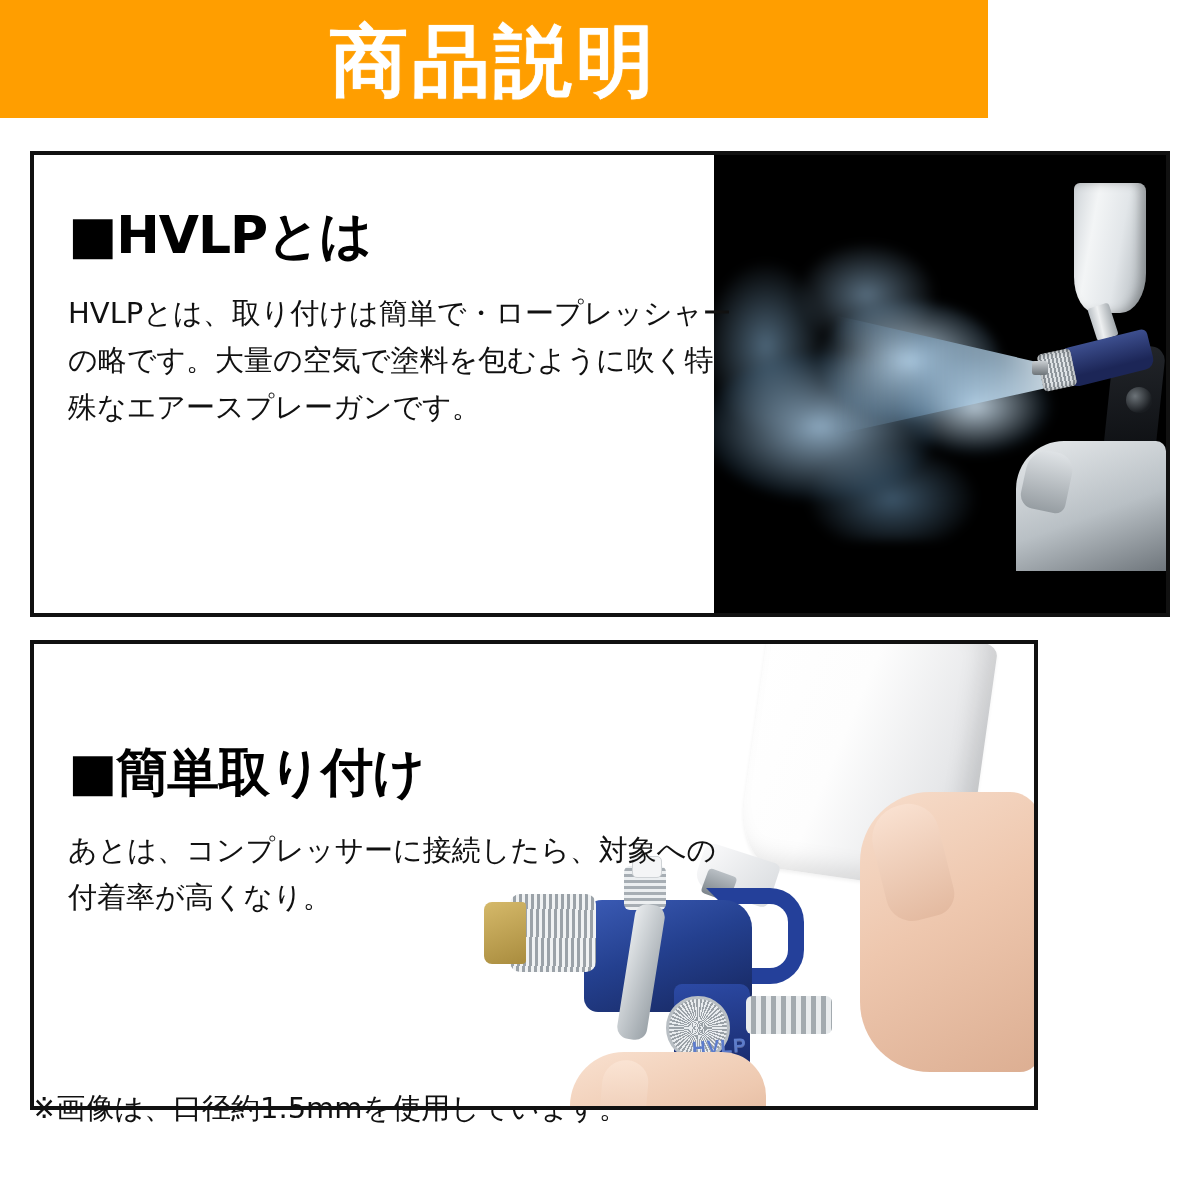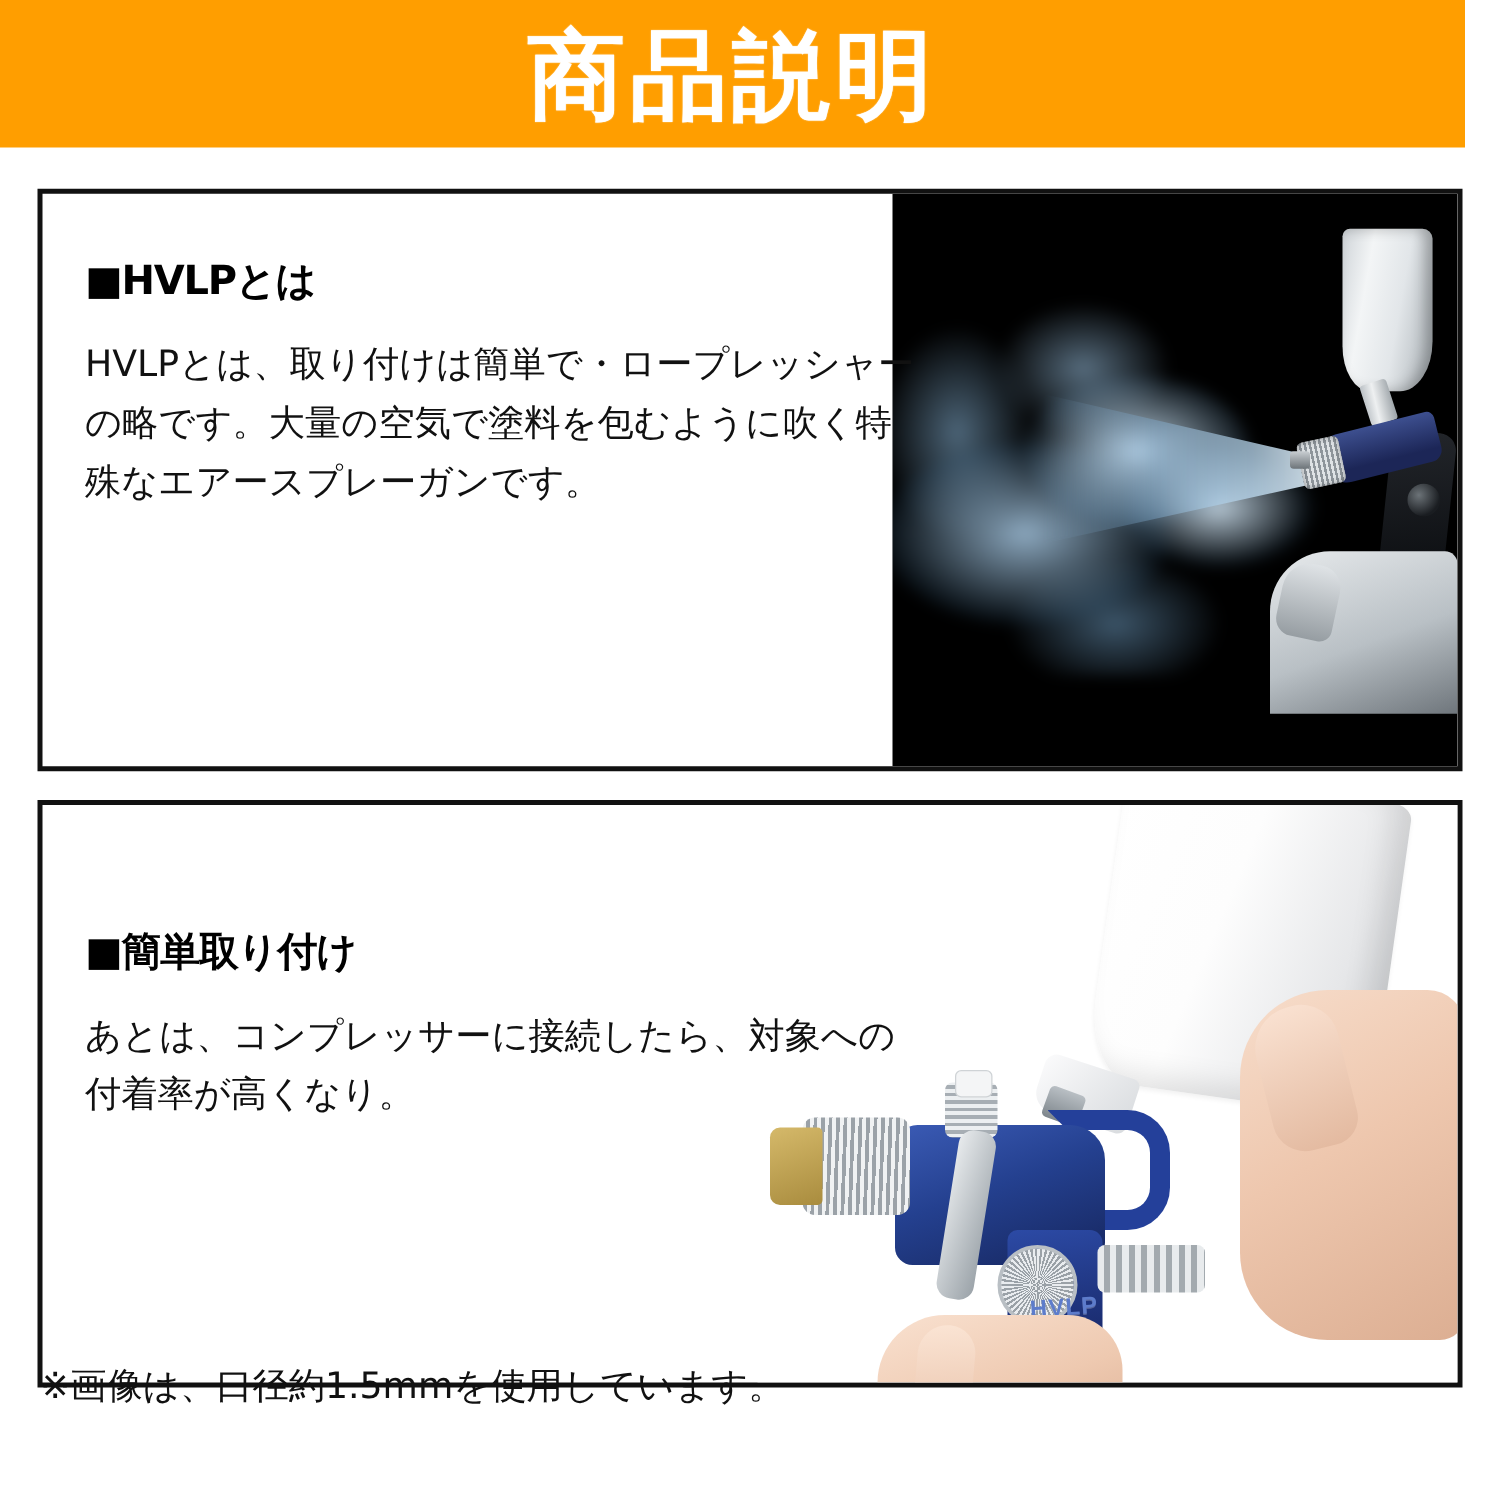--- a/index.html
+++ b/index.html
@@ -6,21 +6,21 @@
   body{
     width:1200px;height:1200px;
     background:#ffffff;
     font-family:"Liberation Sans","DejaVu Sans",sans-serif;
     overflow:hidden;
     position:relative;
   }
 
   
   .header-banner{
-    position:absolute;left:0;top:0;width:1172px;height:118px;
+    position:absolute;left:0;top:0;width:988px;height:118px;
     background:#ff9e00;
     display:flex;align-items:center;justify-content:center;
   }
   .header-title{
     color:#ffffff;
     font-size:78px;
     font-weight:bold;
     letter-spacing:4px;
     line-height:1;
     font-family:"DejaVu Sans","Liberation Sans",sans-serif;
@@ -30,33 +30,33 @@
 
   
   .card{
     position:absolute;
     border:4px solid #111111;
     background:#ffffff;
     box-sizing:border-box;
     overflow:hidden;
   }
   #card-hvlp{ left:30px; top:151px; width:1140px; height:466px; }
-  #card-mount{ left:30px; top:640px; width:1140px; height:470px; }
+  #card-mount{ left:30px; top:640px; width:1008px; height:470px; }
 
   .card-text{
     position:absolute;
     left:0;top:0;
     box-sizing:border-box;
     z-index:3;
   }
   #card-hvlp .card-text{ padding:52px 0 0 34px; width:700px; }
   #card-mount .card-text{ padding:100px 0 0 34px; width:700px; }
 
   .section-heading{
-    font-size:32px;
+    font-size:52px;
     font-weight:bold;
     color:#000000;
     line-height:1.1;
     margin:0 0 26px 0;
     white-space:nowrap;
     font-family:"DejaVu Sans","Liberation Sans",sans-serif;
     letter-spacing:-1px;
   }
   .body-par{
     font-size:29px;

